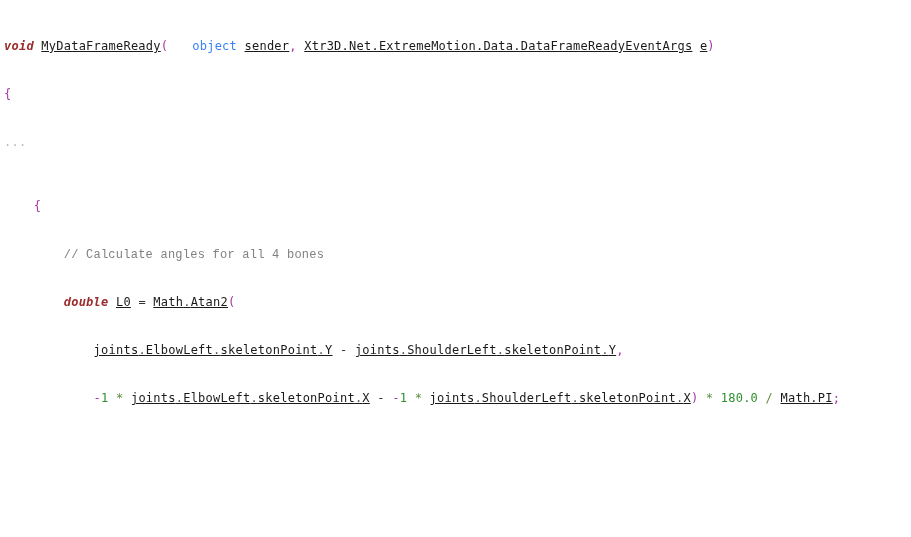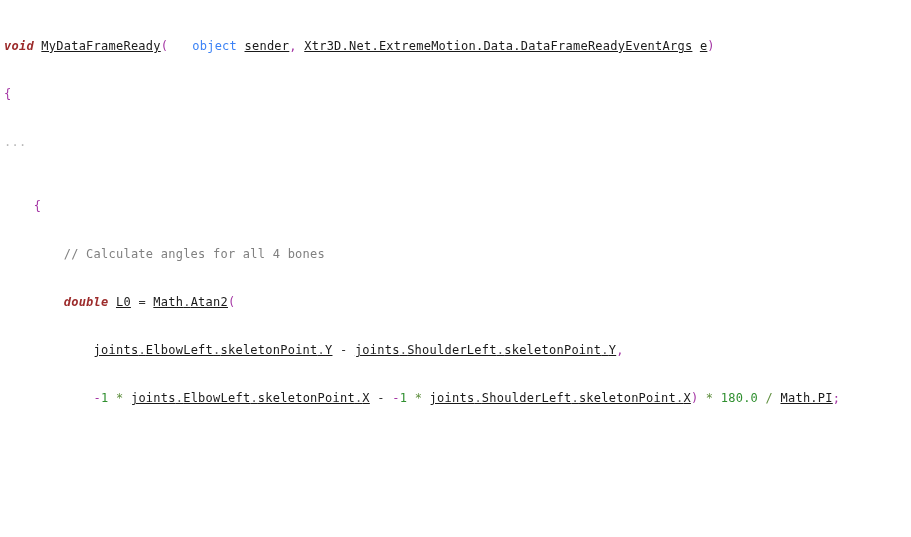--- a/index.html
+++ b/index.html
@@ -22,21 +22,21 @@
     color: #000000;
     letter-spacing: 0.02em;
   }
   .ln { display: block; height: 16px; }
 
   
   .kw   { color: #9c2b2b; font-weight: bold; font-style: italic; }   
   .pun  { color: #a435a4; }                       
   .num  { color: #2f8f2f; }                       
   .op   { color: #5f8f3f; }                       
-  .cmt  { color: #808080; }                       
+  .cmt  { color: #808080; font-family: Liberation Mono, monospace; }                       
   .id   { color: #1a1a1a; text-decoration: underline; }                       
   .dot  { color: #555555; }                       
   .mns  { color: #333333; }                       
   .elide{ color: #b8b8b8; }                       
   .type { color: #3b82f6; margin-left: 24px; }                       
 </style>
 </head>
 <body>
 
 <div id="code-listing">

